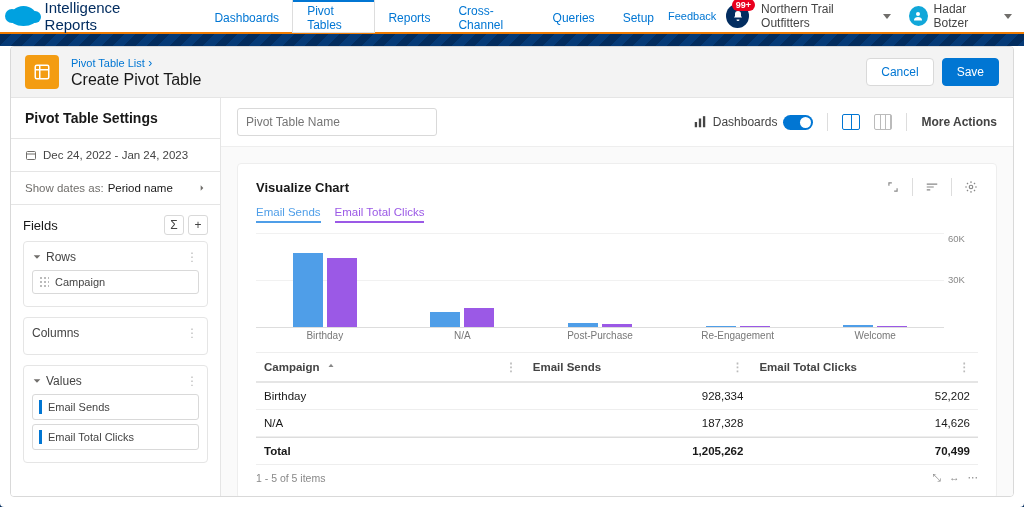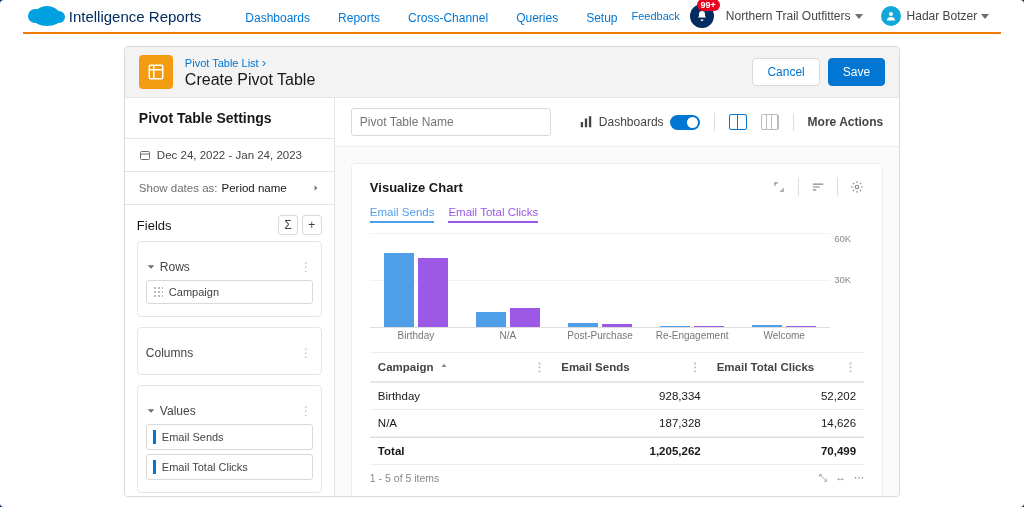--- a/index.html
+++ b/index.html
@@ -1,17 +1,17 @@
 <!DOCTYPE html>
 <html><head>
 <meta charset="utf-8">
 <style>
   * { box-sizing: border-box; margin: 0; padding: 0; font-family: "Salesforce Sans", Arial, sans-serif; }
   body { width: 1024px; height: 507px; background: #022c5e; overflow: hidden; font-size: 12px; color: #181818; }
-  .app { background: #fff; border-radius: 4px; margin: 0; height: 507px; display: flex; flex-direction: column; align-items: center; }
+  .app { background: #fff; border-radius: 4px; margin: 0; height: 507px; display: flex; flex-direction: column; }
 
   
   .topnav { height: 34px; display: flex; align-items: center; border-bottom: 2px solid #f07b00; padding: 0 12px 0 10px; background: #fff; }
   .cloud { width: 28px; height: 20px; background:#00a1e0; border-radius: 50% 50% 50% 50% / 60% 60% 40% 40%; position:relative; margin-right:8px;}
   .cloud::before{content:"";position:absolute;width:14px;height:14px;background:#00a1e0;border-radius:50%;left:-5px;top:3px;}
   .cloud::after{content:"";position:absolute;width:12px;height:12px;background:#00a1e0;border-radius:50%;right:-4px;top:5px;}
   .appname { font-size: 15px; color:#032d60; font-weight:400; margin-right: 30px;}
   .tabs { display:flex; height:34px; }
   .tab { padding: 0 14px; display:flex; align-items:center; color:#0176d3; font-size:12px; cursor:pointer; border-top:3px solid transparent;}
   .tab.active { border-top:3px solid #0176d3; background:#fff; box-shadow:0 -1px 0 #ddd inset, 1px 0 #ddd, -1px 0 #ddd;}
@@ -46,21 +46,21 @@
   .daterow{padding:10px 14px;border-bottom:1px solid #e5e5e5;color:#444;font-size:11.5px;display:flex;align-items:center;}
   .daterow svg{margin-right:6px;fill:#706e6b;}
   .showdates{padding:10px 14px;border-bottom:1px solid #e5e5e5;display:flex;align-items:center;font-size:11.5px;color:#706e6b;}
   .showdates .pn{color:#181818;margin-left:4px;}
   .chev{margin-left:auto;}
   .fields{padding:10px 12px;}
   .fieldshdr{display:flex;align-items:center;margin-bottom:6px;}
   .fieldshdr span{font-size:13px;font-weight:400;flex:1;}
   .sq{width:20px;height:20px;border:1px solid #d9d9d9;border-radius:3px;display:flex;align-items:center;justify-content:center;font-size:12px;color:#444;margin-left:4px;cursor:pointer;}
   .section{border:1px solid #e5e5e5;border-radius:4px;margin-bottom:10px;padding:8px;}
-  .sectlabel{display:flex;align-items:center;font-size:12px;color:#444;margin-bottom:6px;margin-top:10px;}
+  .sectlabel{display:flex;align-items:center;font-size:12px;color:#444;margin-bottom:6px;}
   .sectlabel .chev2{margin-right:4px;}
   .dots{margin-left:auto;color:#bbb;letter-spacing:1px;}
   .pill{background:#fff;border:1px solid #d9d9d9;border-radius:3px;padding:5px 6px;display:flex;align-items:center;font-size:11px;color:#444;margin-bottom:4px;}
   .grip{width:10px;height:12px;margin-right:6px;background:radial-gradient(circle,#bbb 1px,transparent 1px);background-size:4px 4px;}
   .vbar{width:3px;height:14px;background:#0176d3;margin-right:6px;}
 
   .main{flex:1;background:#fafafa;overflow:hidden;display:flex;flex-direction:column;}
   .mainhdr{background:#fff;padding:10px 16px;border-bottom:1px solid #eee;display:flex;align-items:center;gap:14px;}
   .nminput{border:1px solid #d9d9d9;border-radius:3px;padding:6px 8px;width:200px;font-size:12px;color:#706e6b;background:#fff;}
   .vis{display:flex;align-items:center;gap:6px;font-size:12px;color:#444;}
@@ -110,20 +110,21 @@
 </style>
 </head>
 <body>
 
 <div class="app">
   <div class="topnav">
     <div class="cloud"></div>
     <div class="appname">Intelligence Reports</div>
     <div class="tabs">
       <div class="tab">Dashboards</div>
+      <div class="tab active">Pivot Tables</div>
       <div class="tab">Reports</div>
       <div class="tab">Cross-Channel</div>
       <div class="tab">Queries</div>
       <div class="tab">Setup</div>
     </div>
     <div class="spacer"></div>
     <div class="feedback">Feedback</div>
     <div class="bell">
       <svg width="12" height="12" viewBox="0 0 24 24">
           <path d="M12 2a6 6 0 00-6 6v4l-2 3h16l-2-3V8a6 6 0 00-6-6zm0 20a3 3 0 003-3H9a3 3 0 003 3z"></path>

